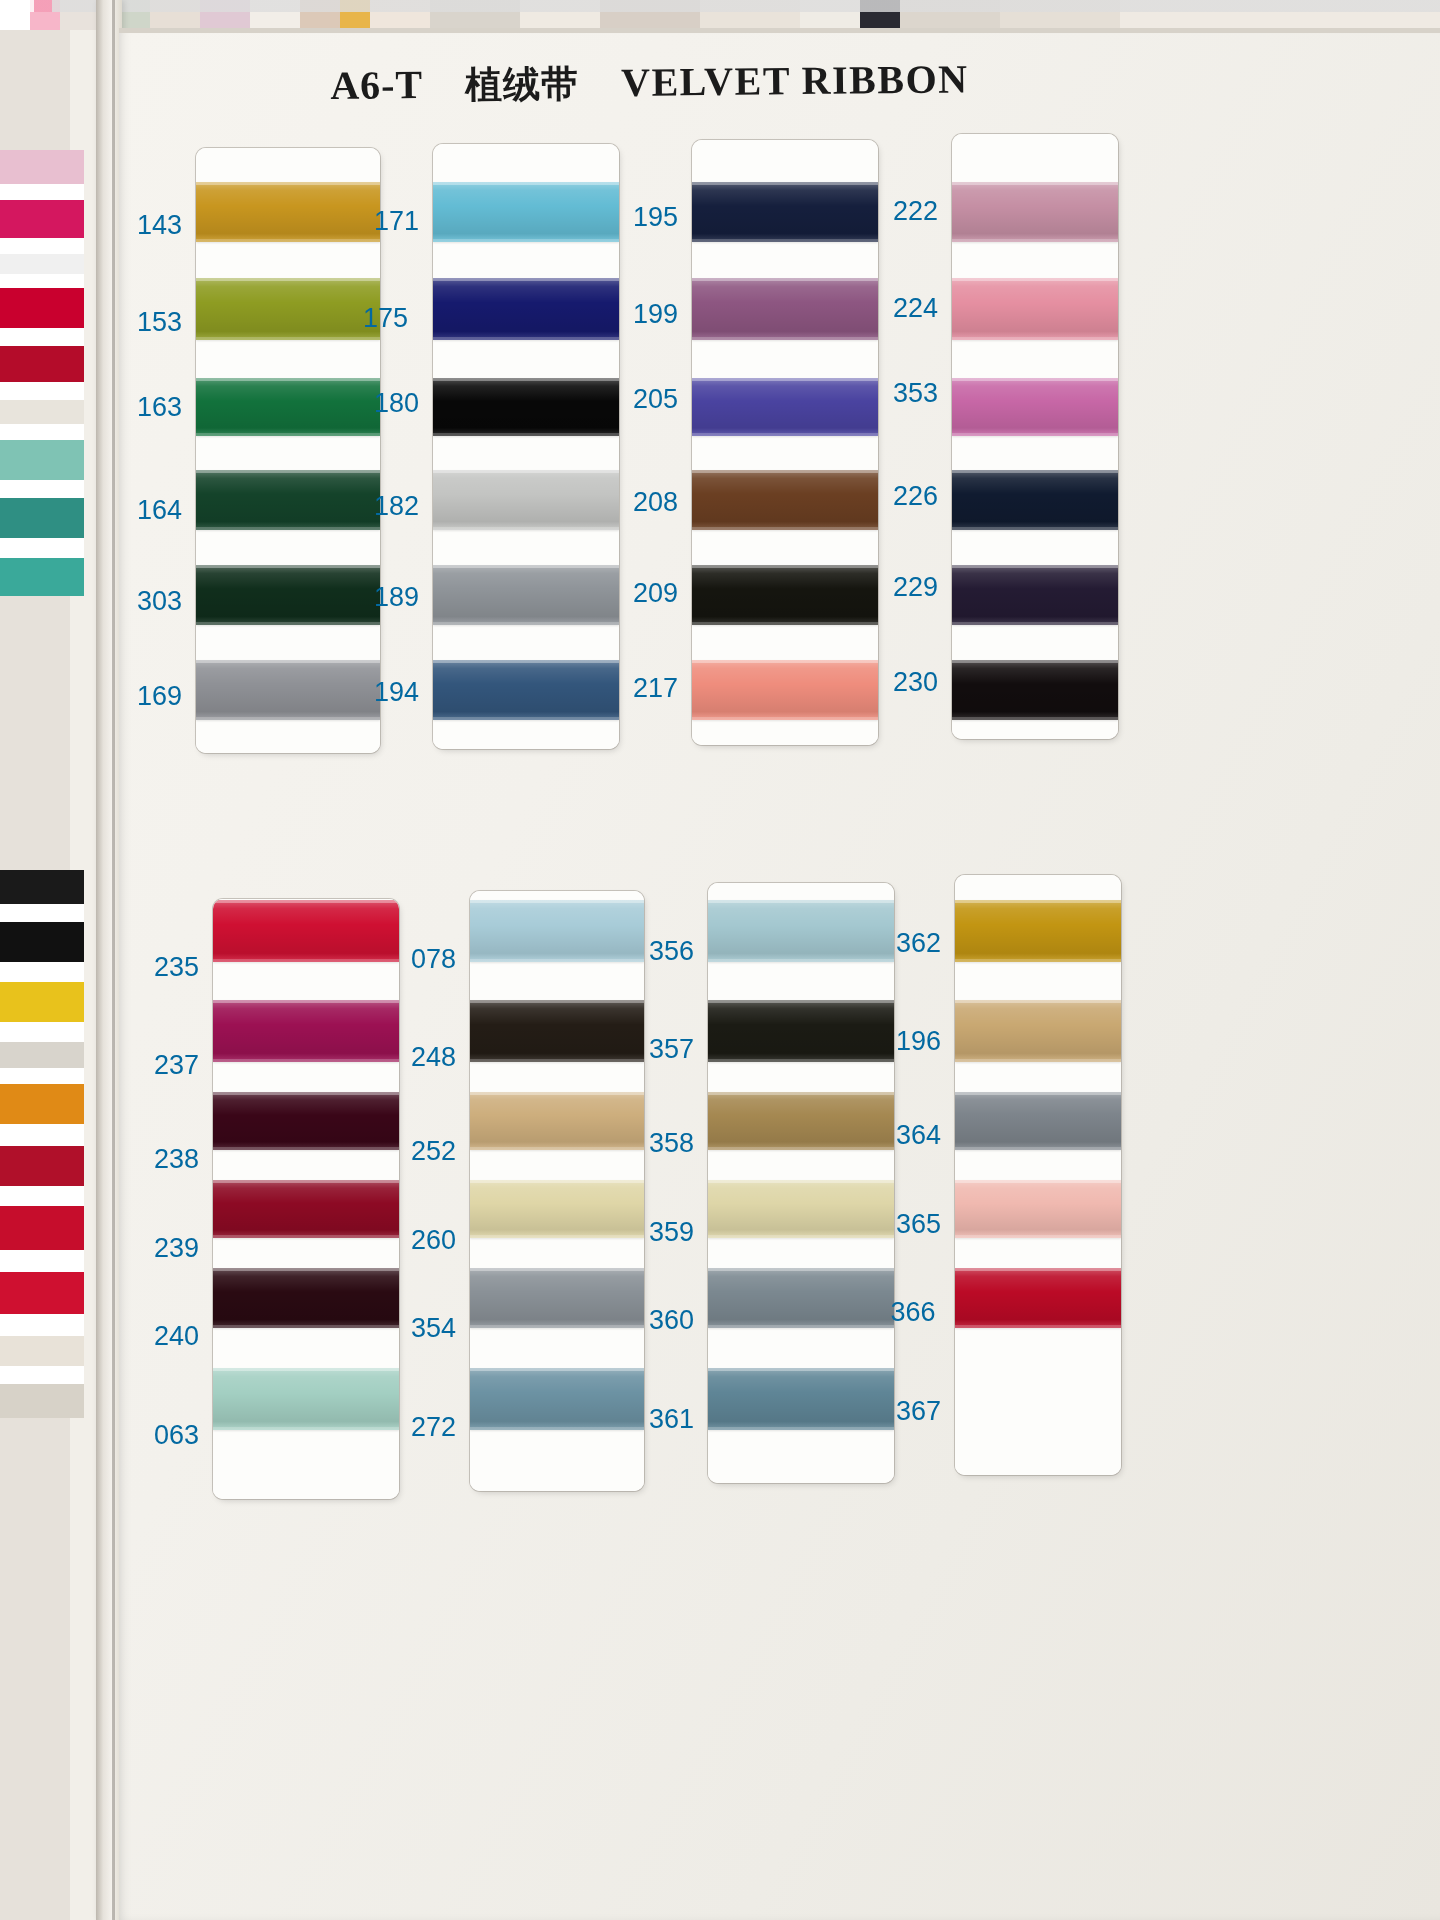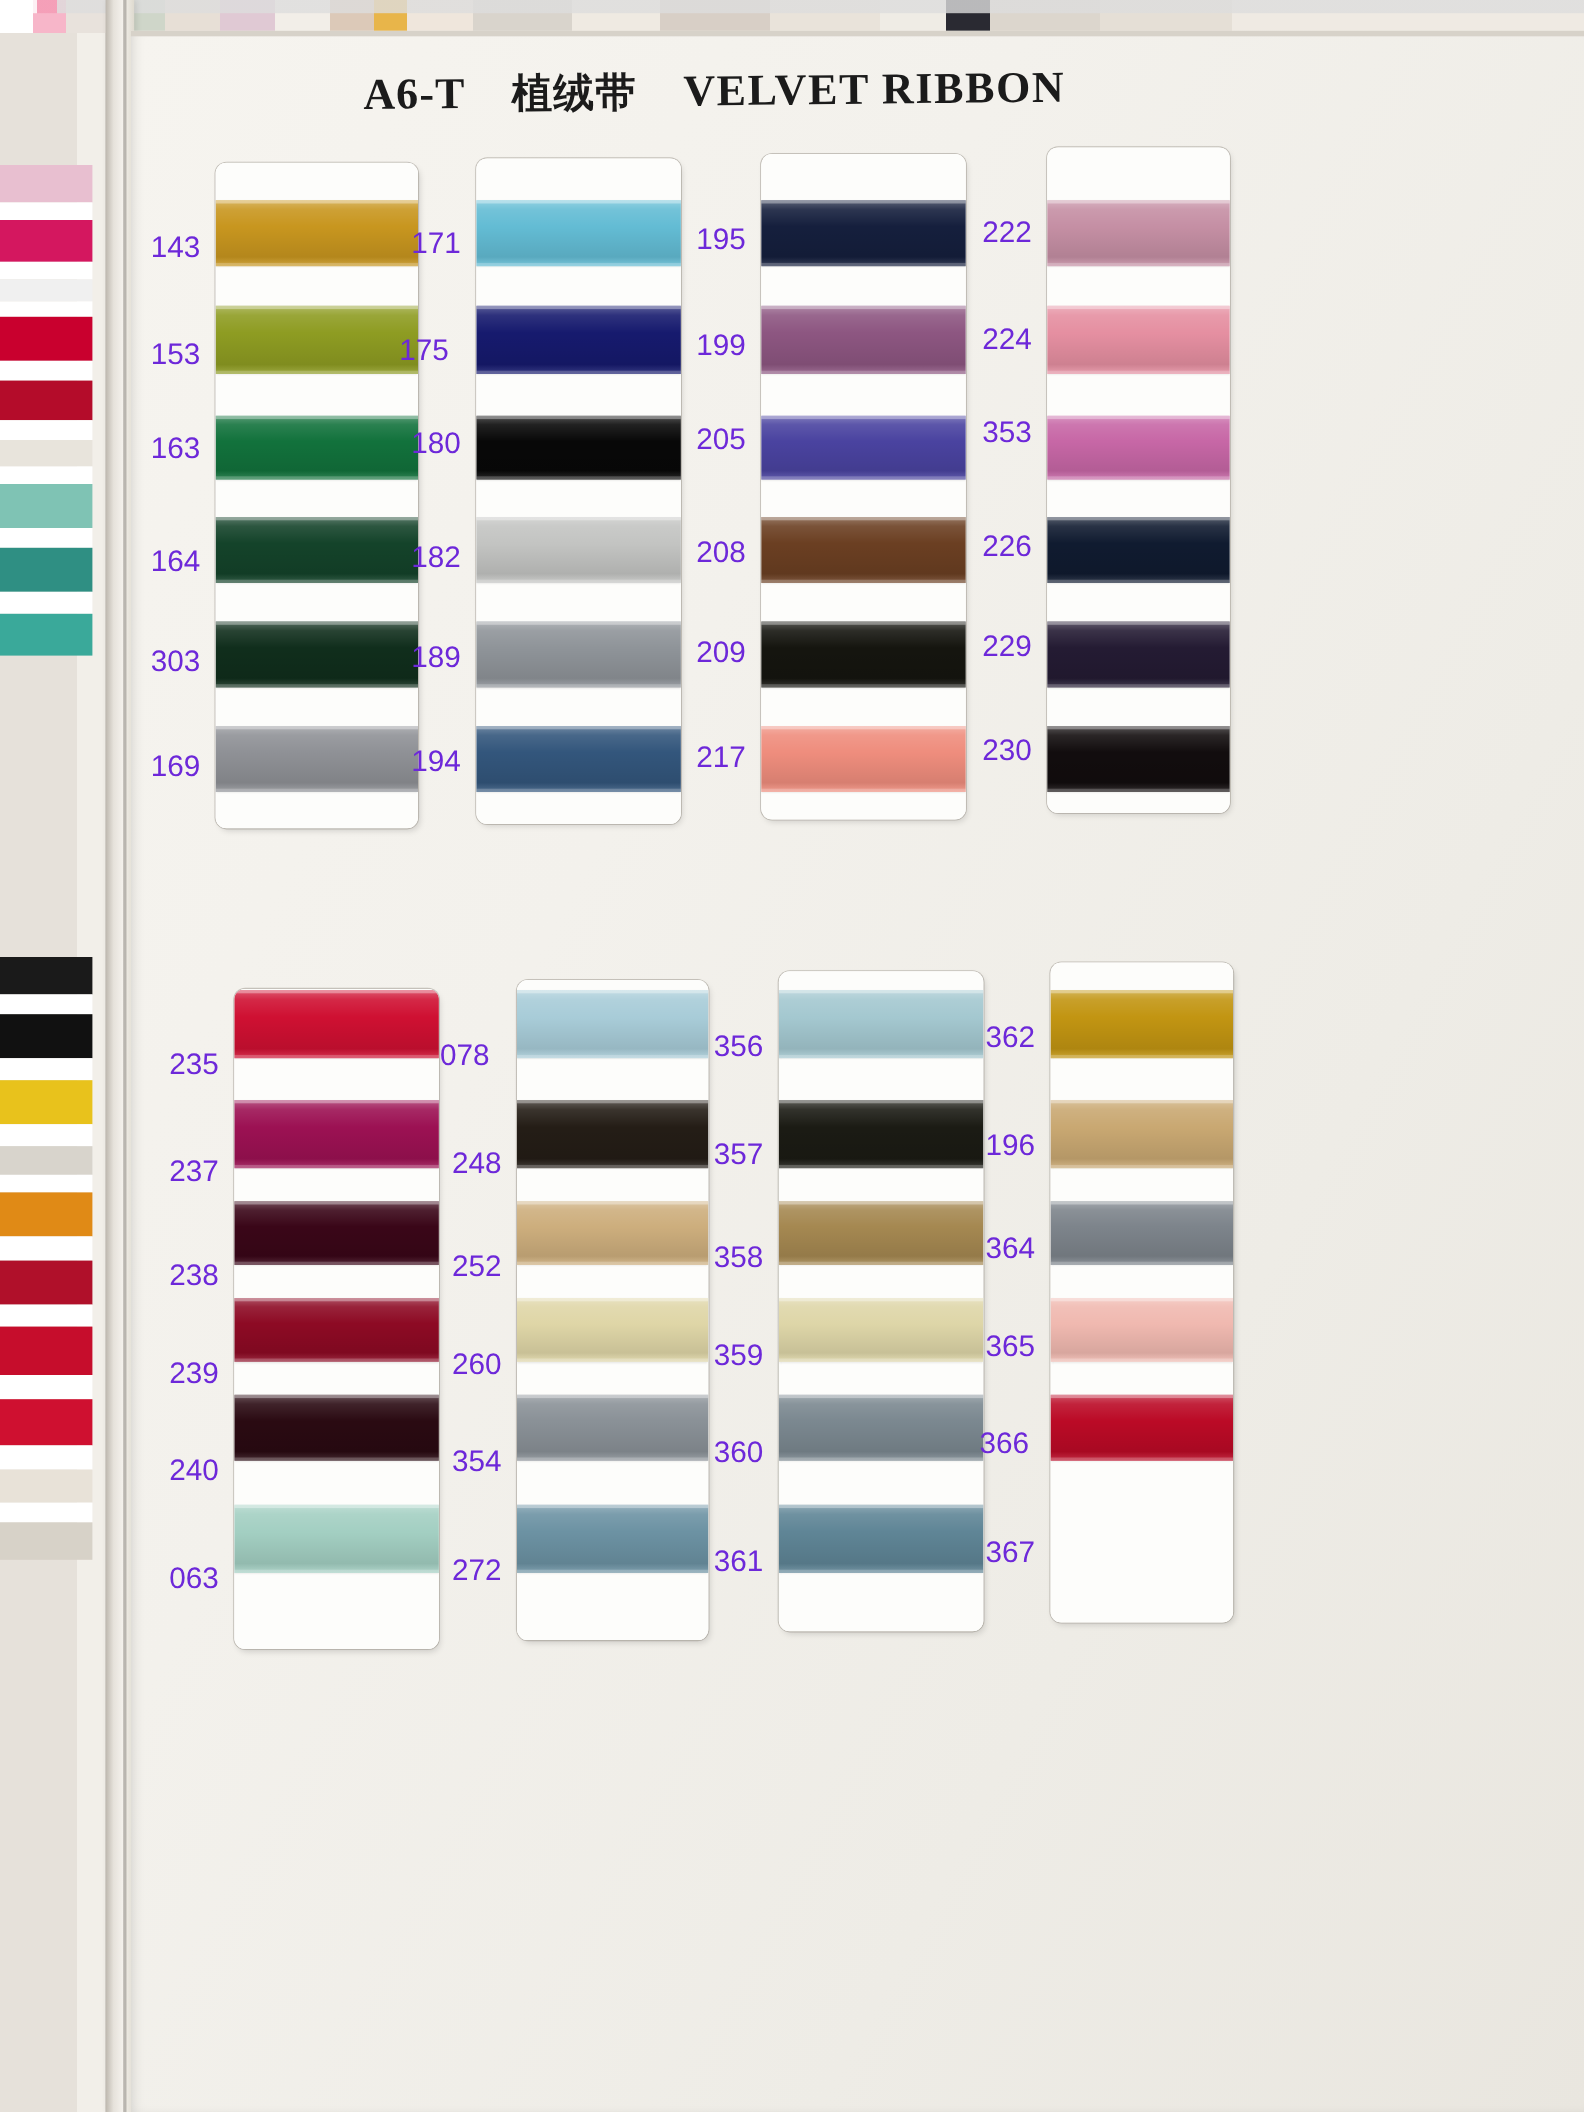--- a/index.html
+++ b/index.html
@@ -71,21 +71,21 @@
       rgba(255,255,255,.10) 14%,
       rgba(0,0,0,.00) 40%,
       rgba(0,0,0,.10) 86%,
       rgba(255,255,255,.14) 100%);}
   .ribbon .edgeT{position:absolute;top:0;left:0;right:0;height:3px;
     background:rgba(255,255,255,.35);}
   .ribbon .edgeB{position:absolute;bottom:0;left:0;right:0;height:3px;
     background:rgba(255,255,255,.22);}
 
   
-  .code{position:absolute;font-size:27px;color:#6d28d9;
+  .code{position:absolute;font-size:27px;color:#0369a1;
     font-family:"Liberation Sans", sans-serif;font-weight:400;
     white-space:nowrap;}
 
   
   .mini{position:absolute;left:0;width:84px;}
 
   
   .emboss{position:absolute;color:rgba(0,0,0,.045);
     font-size:52px;font-weight:700;letter-spacing:6px;
     font-family:"Liberation Sans",sans-serif;pointer-events:none;}
@@ -373,21 +373,21 @@
           <div class="edgeT"></div>
           <div class="sheen"></div>
           <div class="edgeB"></div>
         </div>
         <div class="ribbon" style="top: 477px; height: 62px; background: rgb(108, 146, 163);">
           <div class="edgeT"></div>
           <div class="sheen"></div>
           <div class="edgeB"></div>
         </div>
       </div>
-      <div class="code" style="top: 944px; left: 400px; width: 56px; ">078</div>
+      <div class="code" style="top: 944px; left: 400px; width: 56px; text-align: right;">078</div>
       <div class="code" style="top: 1042px; left: 400px; width: 56px; text-align: right;">248</div>
       <div class="code" style="top: 1136px; left: 400px; width: 56px; text-align: right;">252</div>
       <div class="code" style="top: 1225px; left: 400px; width: 56px; text-align: right;">260</div>
       <div class="code" style="top: 1313px; left: 400px; width: 56px; text-align: right;">354</div>
       <div class="code" style="top: 1412px; left: 400px; width: 56px; text-align: right;">272</div>
       <div class="window" style="left: 708px; top: 883px; width: 186px; height: 600px;">
         <div class="paperbg"></div>
         <div class="ribbon" style="top: 17px; height: 62px; background: rgb(164, 200, 208);">
           <div class="edgeT"></div>
           <div class="sheen"></div>

